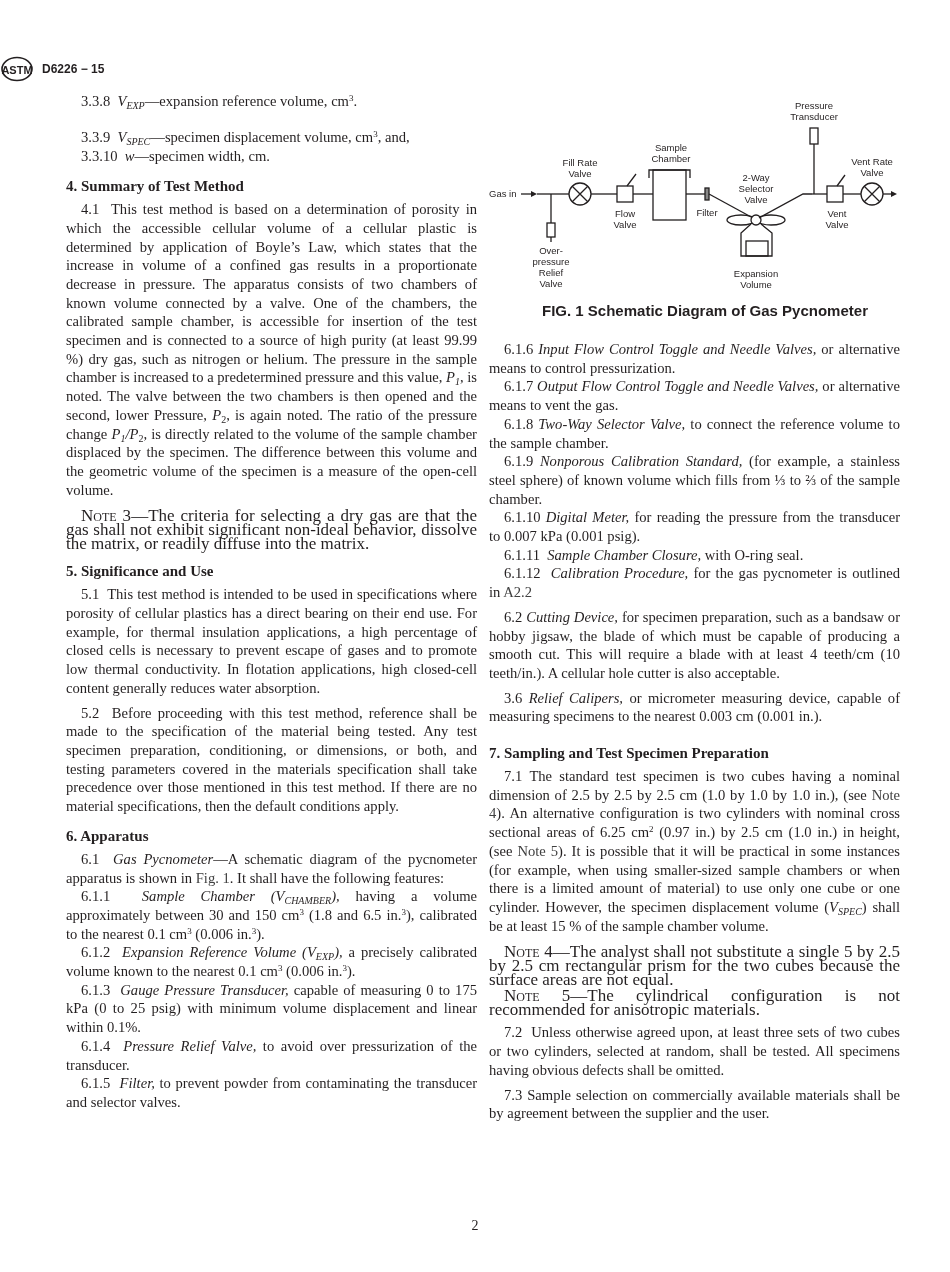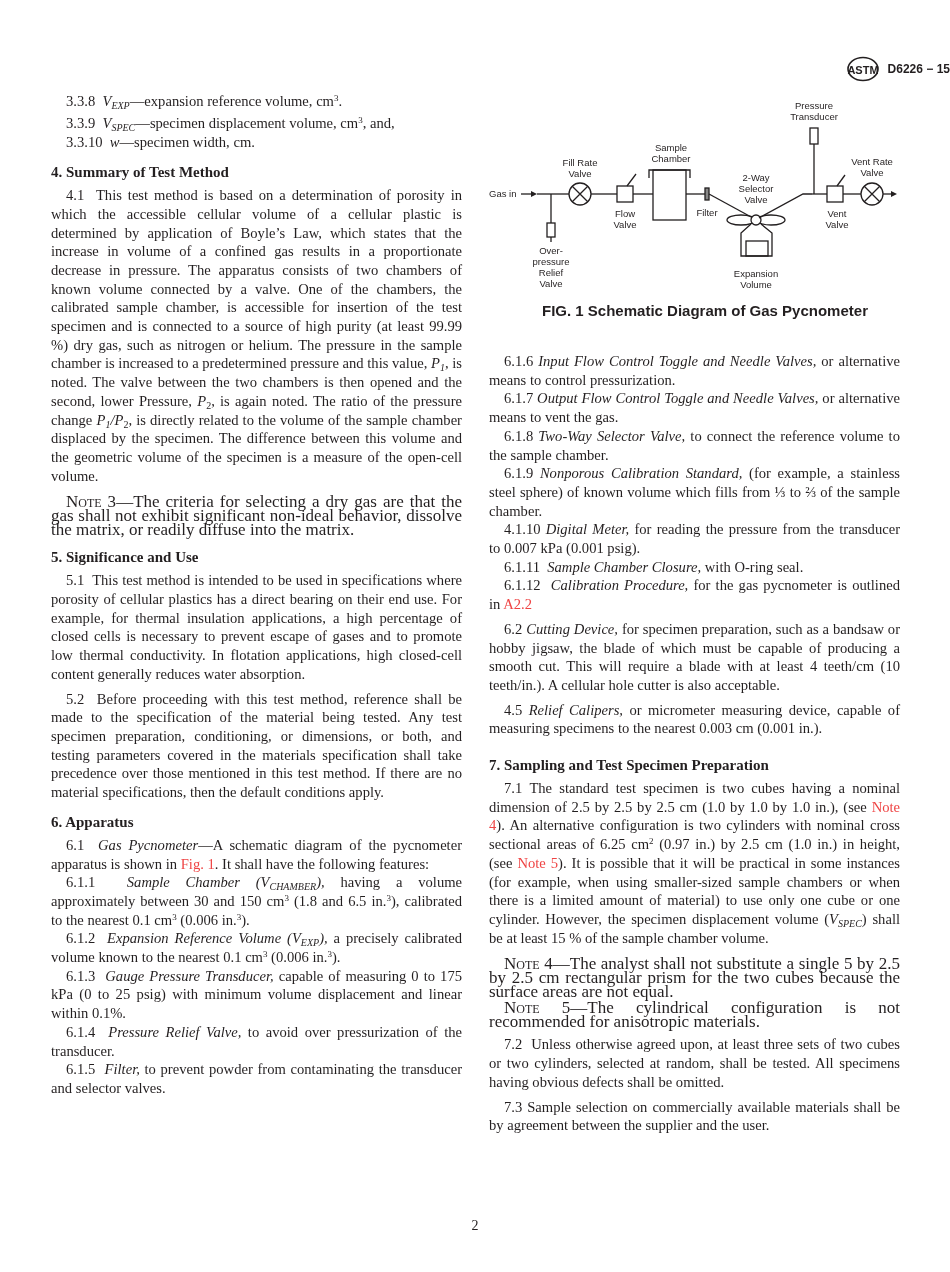--- a/index.html
+++ b/index.html
@@ -1,31 +1,31 @@
 <!DOCTYPE html>
 <html><head>
 <meta charset="utf-8">
 <style>
   html, body { margin:0; padding:0; background:#ffffff; }
   body { width:950px; height:1272px; position:relative; overflow:hidden; color:#231f20;
          font-family:"Liberation Serif","DejaVu Serif",serif; }
-  .header { position:absolute; top:56px; left:0; width:950px; text-align:right; }
+  .header { position:absolute; top:56px; left:0; width:950px; text-align:left; }
   .header .logo { display:inline-block; vertical-align:middle; width:34px; height:26px; }
   .header .docid { display:inline-block; vertical-align:middle; font-family:"Liberation Sans","DejaVu Sans",sans-serif;
                    font-weight:bold; font-size:12px; margin-left:4px; }
   .col { position:absolute; top:92px; width:411px; font-size:14.6px; line-height:18.7px; text-align:justify; }
-  .col.left { left:51px; }
+  .col.left { left:66px; }
   .col.right { left:489px; }
   p { margin:0; }
   .ind { text-indent:15px; }
   .sp { margin-top:6px; }
   h2 { font-size:15px; font-weight:bold; margin:11px 0 4px 0; line-height:19px; }
   .note { font-size:17px; line-height:14px; text-indent:15px; margin-top:6px; }
   .note .sc { font-variant:small-caps; }
-  a, .link { color:#ef4444; text-decoration:none; }
+  a, .link { color:#404040; text-decoration:none; }
   i { font-style:italic; }
   sub { font-size:10px; vertical-align:-3px; line-height:0; }
   sup { font-size:9px; vertical-align:5px; line-height:0; }
   .figure { position:relative; width:440px; height:225px; margin-left:-4px; }
   .figure svg { position:absolute; left:0; top:0; }
   .figcap { font-family:"Liberation Sans","DejaVu Sans",sans-serif; font-weight:bold; font-size:15px;
             text-align:center; margin-top:2px; }
   .pagenum { position:absolute; top:1218px; left:0; width:950px; text-align:center; font-size:14px; }
   .dl { font-family:"Liberation Sans","DejaVu Sans",sans-serif; font-size:9.5px; fill:#231f20; }
 </style>
@@ -35,21 +35,21 @@
 <div class="header">
   <svg class="logo" viewBox="0 0 34 26">
     <ellipse cx="17" cy="13" rx="15" ry="11.5" fill="none" stroke="#231f20" stroke-width="1.6"></ellipse>
     <text x="17" y="17.5" text-anchor="middle" font-family="Liberation Sans, sans-serif" font-weight="bold" font-size="11" fill="#231f20">ASTM</text>
   </svg>
   <span class="docid">D6226 − 15</span>
 </div>
 
 <div class="col left">
   <p class="ind"><span>3.3.8</span>&nbsp; <i>V</i><sub><i>EXP</i></sub><span>—expansion reference volume, cm</span><sup>3</sup><span>.</span></p>
-  <p class="ind" style="margin-top:3px"><span>3.3.9</span>&nbsp; <i>V</i><sub><i>SPEC</i></sub><span>—specimen displacement volume, cm</span><sup>3</sup><span>, and,</span></p>
+  <p class="ind" style="margin-top:17px"><span>3.3.9</span>&nbsp; <i>V</i><sub><i>SPEC</i></sub><span>—specimen displacement volume, cm</span><sup>3</sup><span>, and,</span></p>
   <p class="ind" style="margin-top:1px"><span>3.3.10</span>&nbsp; <i>w</i><span>—specimen width, cm.</span></p>
 
   <h2>4. Summary of Test Method</h2>
   <p class="ind"><span>4.1</span>&nbsp; <span>This test method is based on a determination of porosity in which the accessible cellular volume of a cellular plastic is determined by application of Boyle’s Law, which states that the increase in volume of a confined gas results in a proportionate decrease in pressure. The apparatus consists of two chambers of known volume connected by a valve. One of the chambers, the calibrated sample chamber, is accessible for insertion of the test specimen and is connected to a source of high purity (at least 99.99 %) dry gas, such as nitrogen or helium. The pressure in the sample chamber is increased to a predetermined pressure and this value, </span><i>P</i><sub><i>1</i></sub><span>, is noted. The valve between the two chambers is then opened and the second, lower Pressure, </span><i>P</i><sub>2</sub><span>, is again noted. The ratio of the pressure change </span><i>P</i><sub><i>1</i></sub><i>/</i><i>P</i><sub>2</sub><span>, is directly related to the volume of the sample chamber displaced by the specimen. The difference between this volume and the geometric volume of the specimen is a measure of the open-cell volume.</span></p>
   <p class="note" style="margin-top:10px"><span class="sc">Note 3</span><span>—The criteria for selecting a dry gas are that the gas shall not exhibit significant non-ideal behavior, dissolve the matrix, or readily diffuse into the matrix.</span></p>
 
   <h2>5. Significance and Use</h2>
   <p class="ind"><span>5.1</span>&nbsp; <span>This test method is intended to be used in specifications where porosity of cellular plastics has a direct bearing on their end use. For example, for thermal insulation applications, a high percentage of closed cells is necessary to prevent escape of gases and to promote low thermal conductivity. In flotation applications, high closed-cell content generally reduces water absorption.</span></p>
   <p class="ind sp"><span>5.2</span>&nbsp; <span>Before proceeding with this test method, reference shall be made to the specification of the material being tested. Any test specimen preparation, conditioning, or dimensions, or both, and testing parameters covered in the materials specification shall take precedence over those mentioned in this test method. If there are no material specifications, then the default conditions apply.</span></p>
 
@@ -130,29 +130,29 @@
       <circle cx="387" cy="98" r="11"></circle>
       <path d="M379 90 L395 106 M395 90 L379 106"></path>
       <text class="dl" x="387" y="69" text-anchor="middle" stroke="none">Vent Rate</text>
       <text class="dl" x="387" y="80" text-anchor="middle" stroke="none">Valve</text>
       <path d="M398 98 H406"></path>
       <polygon points="406,95 412,98 406,101" fill="#231f20" stroke="none"></polygon>
     </svg>
     <div class="figcap" style="position:absolute; top:204px; left:0; width:440px;">FIG. 1 Schematic Diagram of Gas Pycnometer</div>
   </div>
 
-  <p class="ind" style="margin-top:31px"><span>6.1.6</span>&nbsp;<i>Input Flow Control Toggle and Needle Valves,</i><span> or alternative means to control pressurization.</span></p>
+  <p class="ind" style="margin-top:19px"><span>6.1.6</span>&nbsp;<i>Input Flow Control Toggle and Needle Valves,</i><span> or alternative means to control pressurization.</span></p>
   <p class="ind"><span>6.1.7</span>&nbsp;<i>Output Flow Control Toggle and Needle Valves,</i><span> or alternative means to vent the gas.</span></p>
   <p class="ind"><span>6.1.8</span>&nbsp;<i>Two-Way Selector Valve,</i><span> to connect the reference volume to the sample chamber.</span></p>
   <p class="ind"><span>6.1.9</span>&nbsp;<i>Nonporous Calibration Standard,</i><span> (for example, a stainless steel sphere) of known volume which fills from ⅓ to ⅔ of the sample chamber.</span></p>
-  <p class="ind"><span>4.1.10</span>&nbsp;<i>Digital Meter,</i><span> for reading the pressure from the transducer to 0.007 kPa (0.001 psig).</span></p>
+  <p class="ind"><span>6.1.10</span>&nbsp;<i>Digital Meter,</i><span> for reading the pressure from the transducer to 0.007 kPa (0.001 psig).</span></p>
   <p class="ind"><span>6.1.11</span>&nbsp; <i>Sample Chamber Closure,</i><span> with O-ring seal.</span></p>
   <p class="ind"><span>6.1.12</span>&nbsp; <i>Calibration Procedure,</i><span> for the gas pycnometer is outlined in </span><a class="link">A2.2</a></p>
   <p class="ind sp"><span>6.2</span>&nbsp;<i>Cutting Device,</i><span> for specimen preparation, such as a bandsaw or hobby jigsaw, the blade of which must be capable of producing a smooth cut. This will require a blade with at least 4 teeth/cm (10 teeth/in.). A cellular hole cutter is also acceptable.</span></p>
-  <p class="ind sp"><span>4.5</span>&nbsp;<i>Relief Calipers,</i><span> or micrometer measuring device, capable of measuring specimens to the nearest 0.003 cm (0.001 in.).</span></p>
+  <p class="ind sp"><span>3.6</span>&nbsp;<i>Relief Calipers,</i><span> or micrometer measuring device, capable of measuring specimens to the nearest 0.003 cm (0.001 in.).</span></p>
 
   <h2 style="margin-top:18px">7. Sampling and Test Specimen Preparation</h2>
   <p class="ind"><span>7.1</span>&nbsp;<span>The standard test specimen is two cubes having a nominal dimension of 2.5 by 2.5 by 2.5 cm (1.0 by 1.0 by 1.0 in.), (see </span><a class="link">Note 4</a><span>). An alternative configuration is two cylinders with nominal cross sectional areas of 6.25 cm</span><sup>2</sup><span> (0.97 in.) by 2.5 cm (1.0 in.) in height, (see </span><a class="link">Note 5</a><span>). It is possible that it will be practical in some instances (for example, when using smaller-sized sample chambers or when there is a limited amount of material) to use only one cube or one cylinder. However, the specimen displacement volume (</span><i>V</i><sub><i>SPEC</i></sub><span>) shall be at least 15 % of the sample chamber volume.</span></p>
   <p class="note" style="margin-top:10px"><span class="sc">Note 4</span><span>—The analyst shall not substitute a single 5 by 2.5 by 2.5 cm rectangular prism for the two cubes because the surface areas are not equal.</span></p>
   <p class="note" style="margin-top:2px"><span class="sc">Note 5</span><span>—The cylindrical configuration is not recommended for anisotropic materials.</span></p>
   <p class="ind sp"><span>7.2</span>&nbsp; <span>Unless otherwise agreed upon, at least three sets of two cubes or two cylinders, selected at random, shall be tested. All specimens having obvious defects shall be omitted.</span></p>
   <p class="ind sp"><span>7.3</span>&nbsp;<span>Sample selection on commercially available materials shall be by agreement between the supplier and the user.</span></p>
 </div>
 
 <div class="pagenum">2</div>

